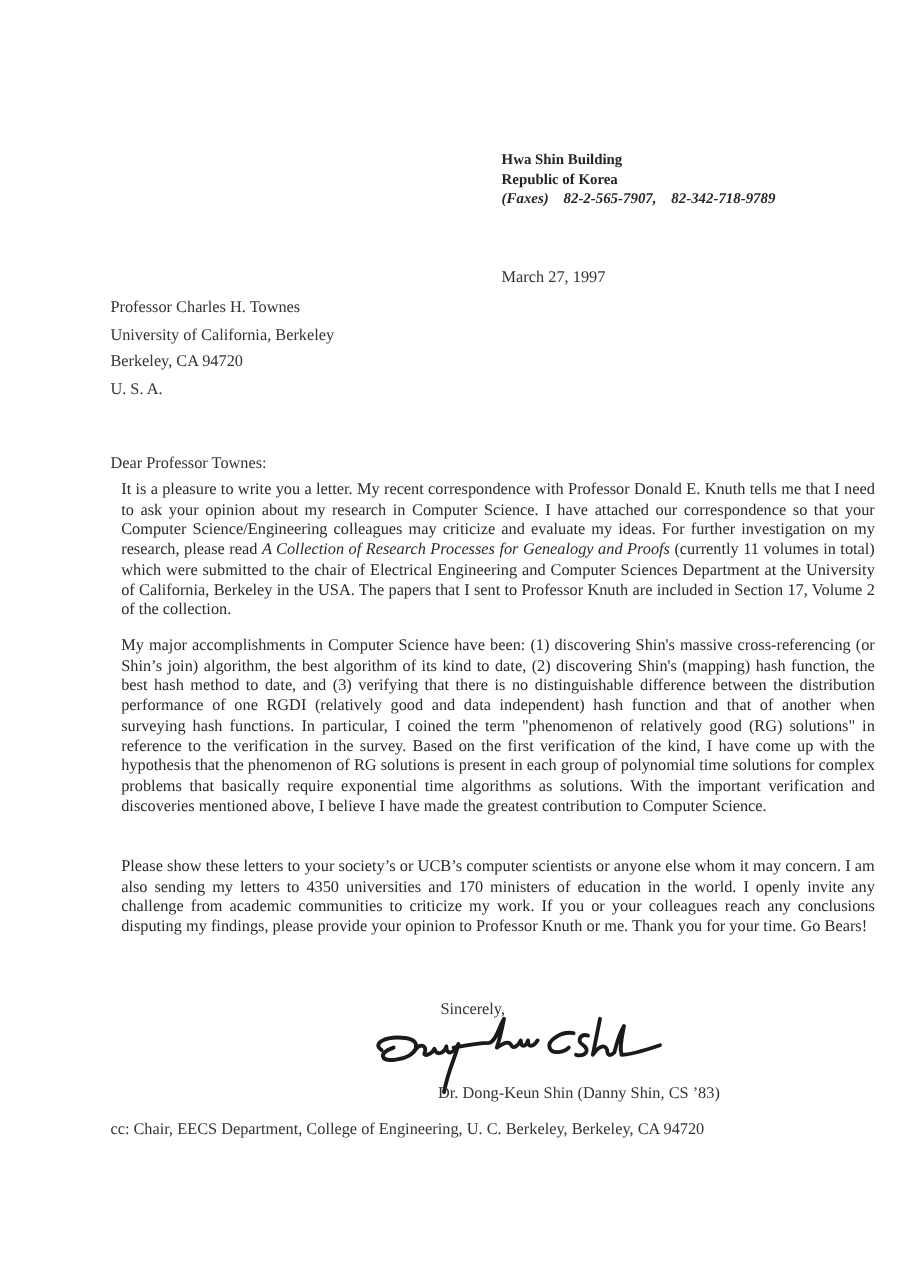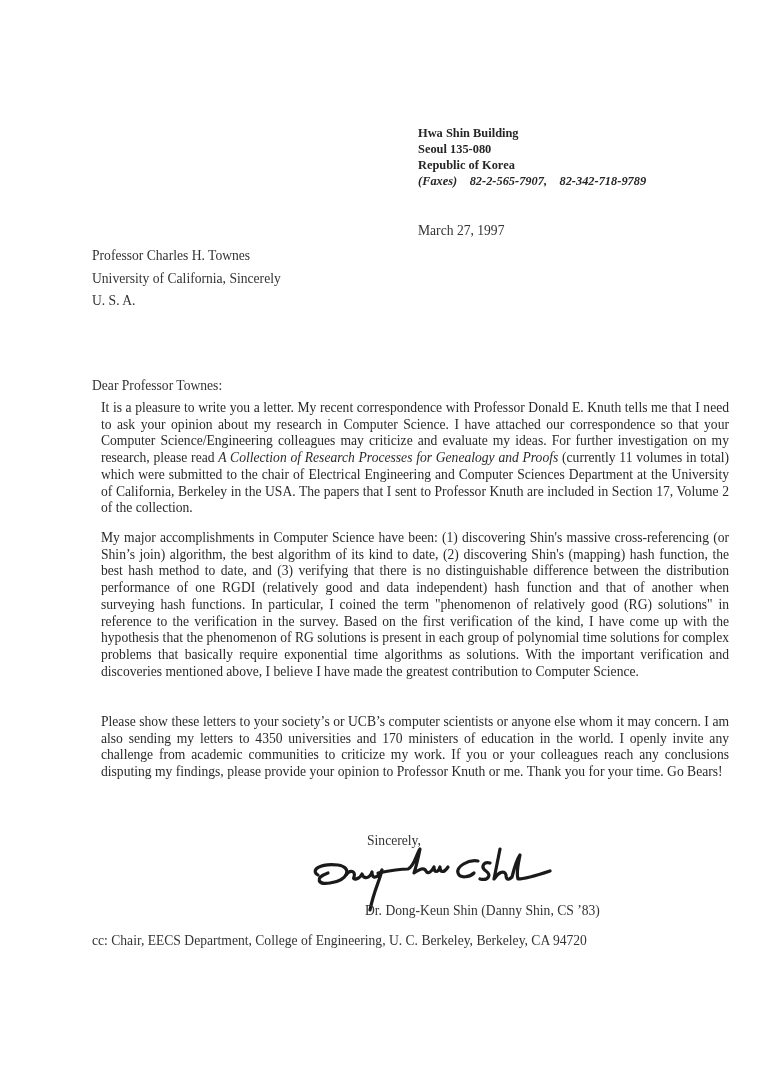--- a/index.html
+++ b/index.html
@@ -46,30 +46,30 @@
     position: absolute; left: 92px; top: 933px;
     font-size: 13.6px; color: #333;
   }
   i { font-style: italic; }
 </style>
 </head>
 <body>
 
 <div class="letterhead">
   <div>Hwa Shin Building</div>
-  <div>Seoul 135-080</div>
   <div>Republic of Korea</div>
   <div class="fax"><span>(Faxes)</span>    <span>82-2-565-7907,    82-342-718-9789</span></div>
 </div>
 
 <div class="date">March 27, 1997</div>
 
 <div class="recipient">
   <div>Professor Charles H. Townes</div>
-  <div>University of California, Sincerely</div>
+  <div>University of California, Berkeley</div>
+  <div>Berkeley, CA 94720</div>
   <div>U. S. A.</div>
 </div>
 
 <div class="salutation">Dear Professor Townes:</div>
 
 <div class="para p1"><span>It is a pleasure to write you a letter.   My recent correspondence with Professor Donald E. Knuth tells me that I need to ask your opinion about my research in Computer Science.   I have attached our correspondence so that your Computer Science/Engineering colleagues may criticize and evaluate my ideas.   For further investigation on my research, please read </span><i>A Collection of Research Processes for Genealogy and Proofs</i><span> (currently 11 volumes in total) which were submitted to the chair of Electrical Engineering and Computer Sciences Department at the University of California, Berkeley in the USA. The papers that I sent to Professor Knuth are included in Section 17, Volume 2 of the collection.</span></div>
 
 <div class="para p2">My major accomplishments in Computer Science have been: (1) discovering Shin's massive cross-referencing (or Shin’s join) algorithm, the best algorithm of its kind to date, (2) discovering Shin's (mapping) hash function, the best hash method to date, and (3) verifying that there is no distinguishable difference between the distribution performance of one RGDI (relatively good and data independent) hash function and that of another when surveying hash functions.   In particular, I coined the term "phenomenon of relatively good (RG) solutions" in reference to the verification in the survey.   Based on the first verification of the kind, I have come up with the hypothesis that the phenomenon of RG solutions is present in each group of polynomial time solutions for complex problems that basically require exponential time algorithms as solutions. With the important verification and discoveries mentioned above, I believe I have made the greatest contribution to Computer Science.</div>
 
 <div class="para p3">Please show these letters to your society’s or UCB’s computer scientists or anyone else whom it may concern.   I am also sending my letters to 4350 universities and 170 ministers of education in the world. I openly invite any challenge from academic communities to criticize my work.   If you or your colleagues reach any conclusions disputing my findings, please provide your opinion to Professor Knuth or me.   Thank you for your time.   Go Bears!</div>

